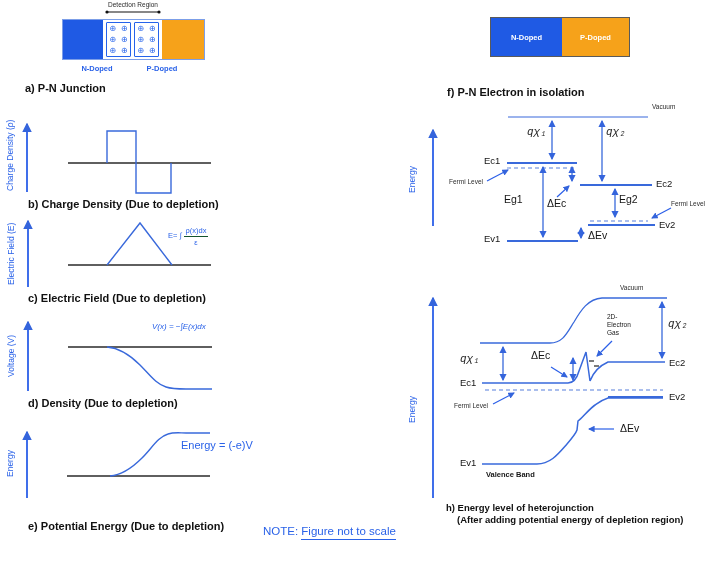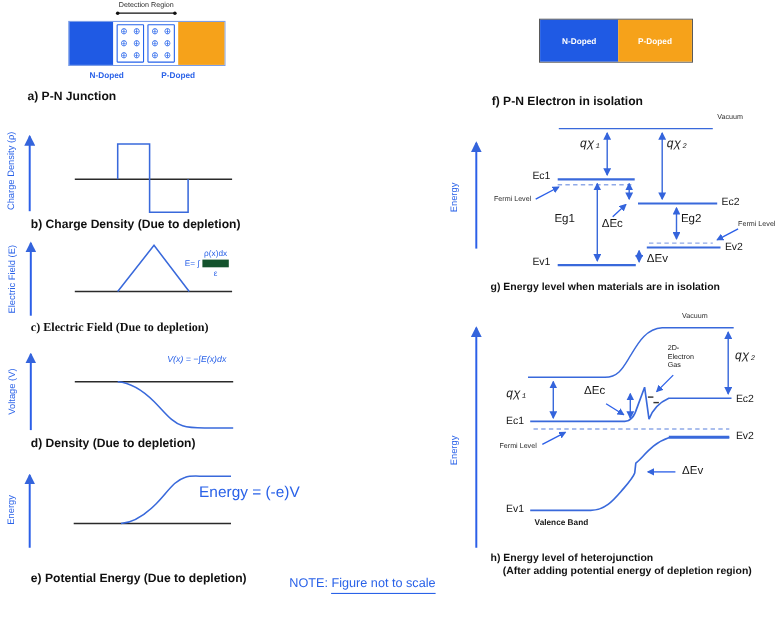--- a/index.html
+++ b/index.html
@@ -38,21 +38,21 @@
   .isobox{
     position:absolute;left:490px;top:17px;width:140px;height:40px;display:flex;
     border:1px solid #5a5a5a;box-sizing:border-box;
   }
   .isobox .n{width:71px;background:#1F5AE4;display:flex;align-items:center;justify-content:center;}
   .isobox .p{flex:1;background:#F6A21A;display:flex;align-items:center;justify-content:center;}
   .isobox span{color:#fff;font-size:7.5px;font-weight:bold;}
   
   .formula{position:absolute;color:#2A62E8;white-space:nowrap;}
   .frac{display:inline-block;vertical-align:middle;text-align:center;margin-left:2px;}
-  .frac .num{display:block;border-bottom:7px solid #14532d;padding:0 2px 1px 2px;}
+  .frac .num{display:block;border-bottom:1px solid #14532d;padding:0 2px 1px 2px;}
   .frac .den{display:block;padding-top:1px;}
   .note{position:absolute;left:263px;top:525px;font-size:11.5px;color:#2A62E8;white-space:nowrap;}
   .note .ul{border-bottom:1.2px solid #2A62E8;padding-bottom:2px;}
   .eglines{position:absolute;left:607px;top:313px;font-size:6.5px;line-height:8px;color:#161616;}
   .cap2{font-weight:bold;font-size:9.5px;color:#111;white-space:nowrap;}
 </style>
 </head>
 <body>
 
 <div class="canvas">
@@ -164,28 +164,28 @@
   <div class="doplab" style="left:137px;top:64px;">P-Doped</div>
   <div class="abs cap" style="left:25px;top:82px;">a) P-N Junction</div>
 
   <div class="vlabel" style="left:4px;top:105px;height:100px;width:12px;">Charge Density (ρ)</div>
   <div class="abs cap" style="left:28px;top:198px;">b) Charge Density (Due to depletion)</div>
 
   <div class="vlabel" style="left:5px;top:212px;height:84px;width:12px;">Electric Field (E)</div>
   <div class="formula" style="left:168px;top:226px;font-size:7.5px;">
     <span>E= ∫</span><span class="frac"><span class="num">ρ(x)dx</span><span class="den">ε</span></span>
   </div>
-  <div class="abs cap" style="left:28px;top:292px;font-family:Liberation Serif, serif;">c) Electric Field (Due to depletion)</div>
+  <div class="abs cap" style="left:28px;top:292px;">c) Electric Field (Due to depletion)</div>
 
   <div class="vlabel" style="left:5px;top:328px;height:56px;width:12px;">Voltage (V)</div>
   <div class="formula" style="left:152px;top:322px;font-size:8px;font-style:italic;">V(x) = −∫E(x)dx</div>
   <div class="abs cap" style="left:28px;top:397px;">d) Density (Due to depletion)</div>
 
   <div class="vlabel" style="left:4px;top:438px;height:52px;width:12px;">Energy</div>
-  <div class="formula" style="left:181px;top:439px;font-size:14px;">Energy = (-e)V</div>
+  <div class="formula" style="left:181px;top:439px;font-size:11px;">Energy = (-e)V</div>
   <div class="abs cap" style="left:28px;top:520px;">e) Potential Energy (Due to depletion)</div>
 
   <div class="note">
     <span>NOTE: </span><span class="ul">Figure not to scale</span>
   </div>
 
   <div class="isobox">
     <div class="n">
         <span>N-Doped</span>
       </div>
@@ -202,21 +202,20 @@
   <div class="abs lvl" style="left:484px;top:155px;">Ec1</div>
   <div class="abs tiny" style="left:449px;top:178px;">Fermi Level</div>
   <div class="abs big" style="left:504px;top:193px;text-align:center;">Eg1</div>
   <div class="abs big" style="left:547px;top:197px;">ΔEc</div>
   <div class="abs lvl" style="left:656px;top:178px;">Ec2</div>
   <div class="abs big" style="left:619px;top:193px;">Eg2</div>
   <div class="abs tiny" style="left:671px;top:200px;">Fermi Level</div>
   <div class="abs lvl" style="left:659px;top:219px;">Ev2</div>
   <div class="abs big" style="left:588px;top:229px;">ΔEv</div>
   <div class="abs lvl" style="left:484px;top:233px;">Ev1</div>
-  <div class="abs cap2" style="left:446px;top:256px;">g) Energy level when materials are in isolation</div>
 
   <div class="vlabel" style="left:406px;top:380px;height:60px;width:12px;">Energy</div>
   <div class="abs tiny" style="left:620px;top:284px;">Vacuum</div>
   <div class="abs qx" style="left:460px;top:353px;">qχ₁</div>
   <div class="abs qx" style="left:668px;top:318px;">qχ₂</div>
   <div class="eglines">
     <div>2D-</div>
     <div>Electron</div>
     <div>Gas</div>
   </div>

